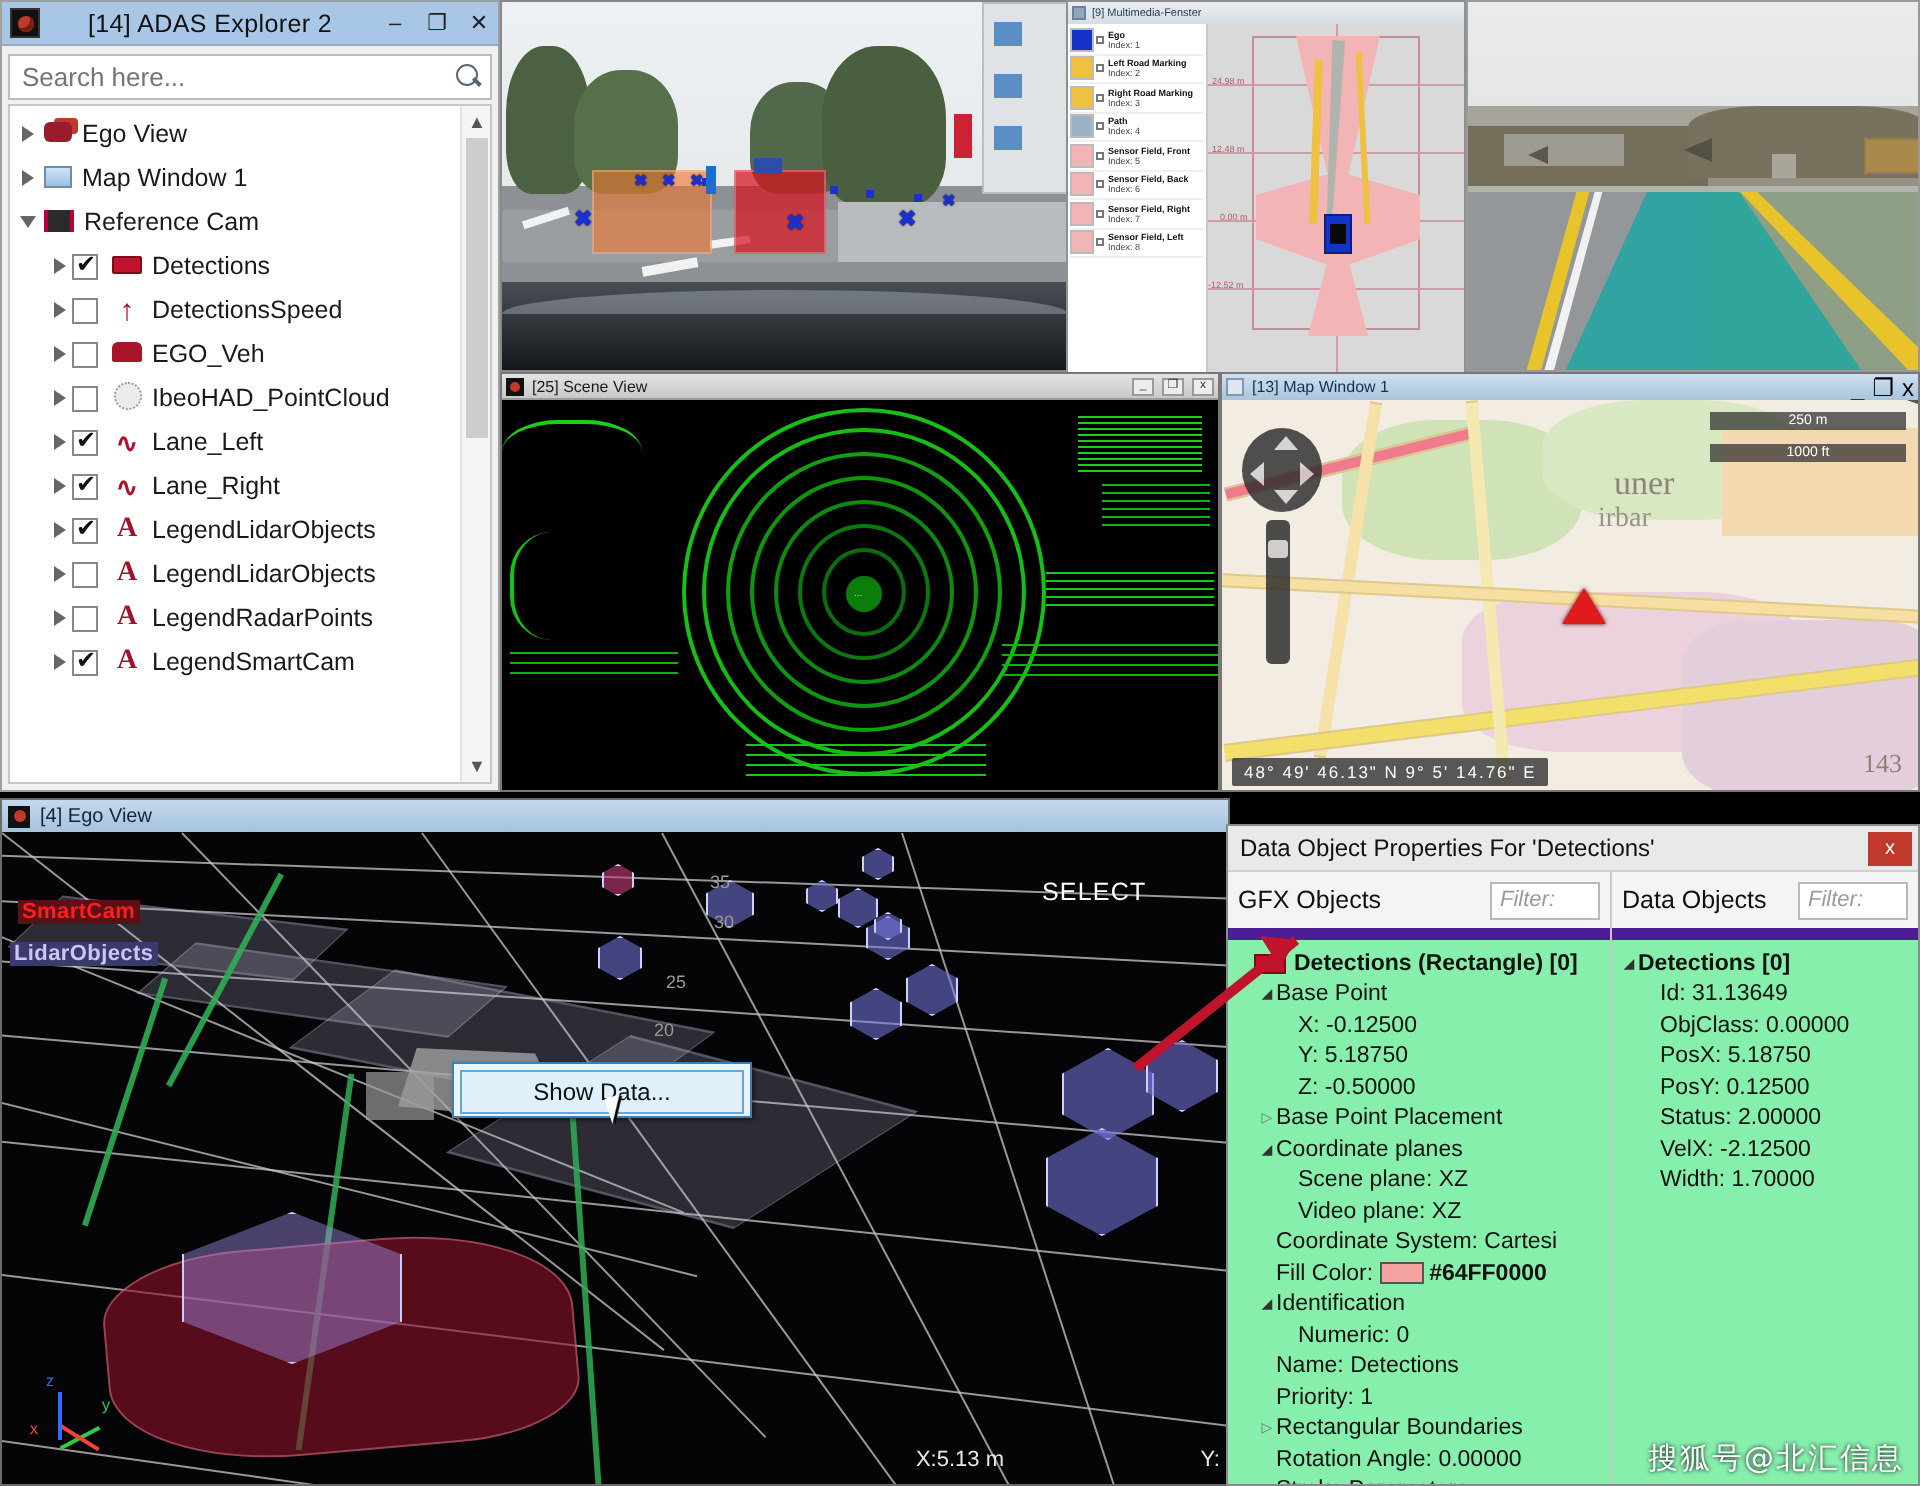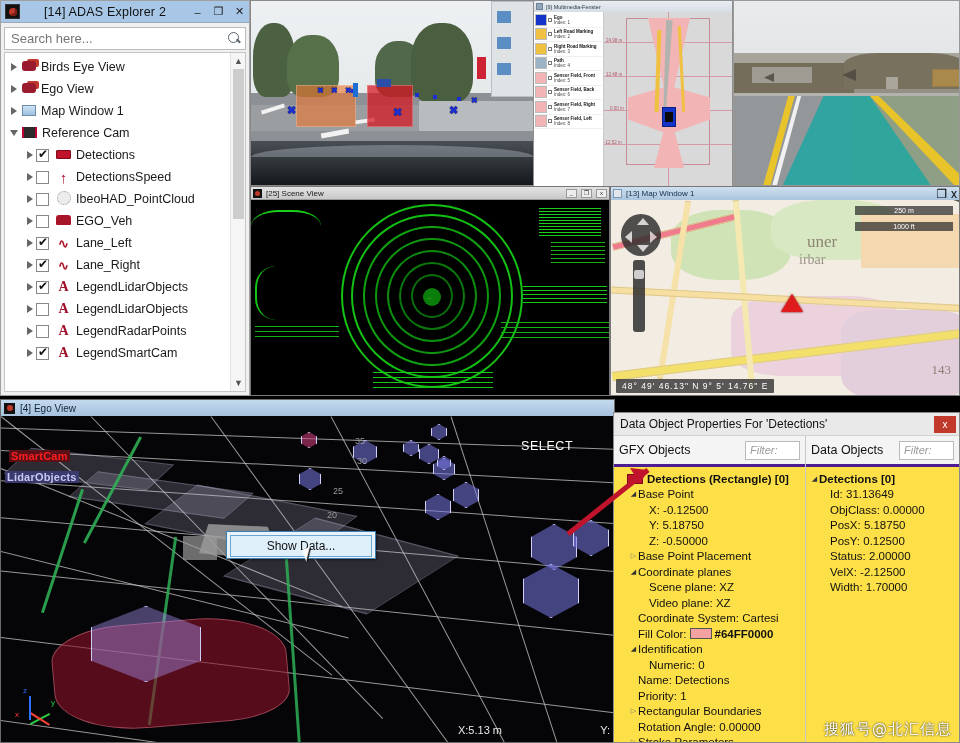--- a/index.html
+++ b/index.html
@@ -177,21 +177,21 @@
   #props-tb .pt { flex:1; font-size:12px; color:#111; }
   #props-x { width:22px;height:17px;background:#c0392b;color:#fff;display:flex;align-items:center;justify-content:center;
              font-size:10px; margin-right:3px; cursor:pointer; }
   #props-cols { display:flex; height:306px; }
   .pcol { flex:1; display:flex; flex-direction:column; }
   .pcol.left { border-right:1px solid #c8c8c8; width:192px; flex:none; }
   .phead { height:28px; display:flex; align-items:center; padding:0 5px; background:#f4f4f4; }
   .phead .pl { font-size:12.5px; color:#111; flex:1; }
   .phead .pf { width:55px;height:19px;background:#fff;border:1px solid #b9b9b9;font-size:11px;color:#9b9b9b;
                font-style:italic; display:flex;align-items:center;padding-left:4px; }
-  .pbody { flex:1; background:#fde047; border-top:3px solid #4c1d95; padding:4px 2px; overflow:hidden; }
+  .pbody { flex:1; background:#86efac; border-top:6px solid #4c1d95; padding:4px 2px; overflow:hidden; }
   .prow { height:15.5px; display:flex; align-items:center; font-size:11.5px; color:#111; white-space:nowrap; }
   .prow .tri { width:9px; flex:none; color:#777; font-size:7px; text-align:center; }
   .prow .tri.dn { color:#333; }
   .swatch { display:inline-block; width:22px;height:11px;background:#f3a1a1;border:1px solid #555; vertical-align:-1px; margin:0 3px;}
   .redhead { display:inline-block;width:16px;height:10px;background:#c0142c;border:1px solid #7e0b1c;margin-right:4px;vertical-align:-1px;}
 
   
   #ann { position:absolute; left:0; top:0; width:960px; height:743px; pointer-events:none; }
 
   
@@ -211,25 +211,20 @@
   </div>
   <div id="exp-search">
     <input placeholder="Search here..." style="">
     <span class="magn"></span>
   </div>
   <div id="tree-wrap">
     <div id="tree">
         <div class="tnode" style="padding-left: 4px;">
           <span class="tw c"></span>
           <span class="ticon"><i class="i-win"></i></span>
-          <span>Birds Eye View</span>
-        </div>
-        <div class="tnode" style="padding-left: 4px;">
-          <span class="tw c"></span>
-          <span class="ticon"><i class="i-win"></i></span>
           <span>Ego View</span>
         </div>
         <div class="tnode" style="padding-left: 4px;">
           <span class="tw c"></span>
           <span class="ticon"><i class="i-map"></i></span>
           <span>Map Window 1</span>
         </div>
         <div class="tnode" style="padding-left: 4px;">
           <span class="tw o"></span>
           <span class="ticon"><i class="i-cam"></i></span>
@@ -243,28 +238,28 @@
         </div>
         <div class="tnode" style="padding-left: 20px;">
           <span class="tw c"></span>
           <span class="tcb"></span>
           <span class="ticon"><span class="i-arrow">↑</span></span>
           <span>DetectionsSpeed</span>
         </div>
         <div class="tnode" style="padding-left: 20px;">
           <span class="tw c"></span>
           <span class="tcb"></span>
+          <span class="ticon"><i class="i-veh"></i></span>
+          <span>EGO_Veh</span>
+        </div>
+        <div class="tnode" style="padding-left: 20px;">
+          <span class="tw c"></span>
+          <span class="tcb"></span>
           <span class="ticon"><i class="i-pc"></i></span>
           <span>IbeoHAD_PointCloud</span>
-        </div>
-        <div class="tnode" style="padding-left: 20px;">
-          <span class="tw c"></span>
-          <span class="tcb"></span>
-          <span class="ticon"><i class="i-veh"></i></span>
-          <span>EGO_Veh</span>
         </div>
         <div class="tnode" style="padding-left: 20px;">
           <span class="tw c"></span>
           <span class="tcb on"></span>
           <span class="ticon"><span class="i-lane">∿</span></span>
           <span>Lane_Left</span>
         </div>
         <div class="tnode" style="padding-left: 20px;">
           <span class="tw c"></span>
           <span class="tcb on"></span>
@@ -482,21 +477,21 @@
     <div class="mpink" style="left:230px;top:110px;width:130px;height:88px;background:#e3cfdb;border-radius:25%;"></div>
     <div class="mroad" style="left:0;top:28px;width:130px;height:7px;transform:rotate(-14deg);background:#ef7b8d;"></div>
     <div class="mroad" style="left:60px;top:0;width:6px;height:180px;transform:rotate(9deg);"></div>
     <div class="mroad" style="left:0;top:150px;width:360px;height:9px;transform:rotate(-7deg);background:#f3e06a;"></div>
     <div class="mroad" style="left:130px;top:0;width:6px;height:190px;transform:rotate(-5deg);background:#f5e8b0;"></div>
     <div class="mroad" style="left:230px;top:0;width:300px;height:6px;transform:rotate(21deg);background:#cfcfcf;"></div>
     <div class="mroad" style="left:245px;top:14px;width:300px;height:5px;transform:rotate(20deg);background:#555;border:none;"></div>
     <div class="mroad" style="left:0;top:96px;width:360px;height:7px;transform:rotate(3deg);background:#f7dfa2;"></div>
     <div class="mtxt" style="left:196px;top:32px;font-size:17px;color:#8d8478;">uner</div>
     <div class="mtxt" style="left:188px;top:52px;font-size:14px;color:#9a9288;">irbar</div>
-    <div class="mtxt" style="right:8px;top:162px;font-size:13px;color:#8a8276;">143</div>
+    <div class="mtxt" style="right:8px;top:174px;font-size:13px;color:#8a8276;">143</div>
     <div class="mpad">
       <div style="position:absolute;left:16px;top:4px;width:0;height:0;border-left:6px solid transparent;border-right:6px solid transparent;border-bottom:7px solid #cfcfcf;"></div>
       <div style="position:absolute;left:16px;bottom:4px;width:0;height:0;border-left:6px solid transparent;border-right:6px solid transparent;border-top:7px solid #cfcfcf;"></div>
       <div style="position:absolute;left:4px;top:17px;width:0;height:0;border-top:6px solid transparent;border-bottom:6px solid transparent;border-right:7px solid #cfcfcf;"></div>
       <div style="position:absolute;right:4px;top:17px;width:0;height:0;border-top:6px solid transparent;border-bottom:6px solid transparent;border-left:7px solid #cfcfcf;"></div>
     </div>
     <div class="mslider">
         <div class="h"></div>
       </div>
     <div class="mtri" style="left:170px;top:94px;"></div>

